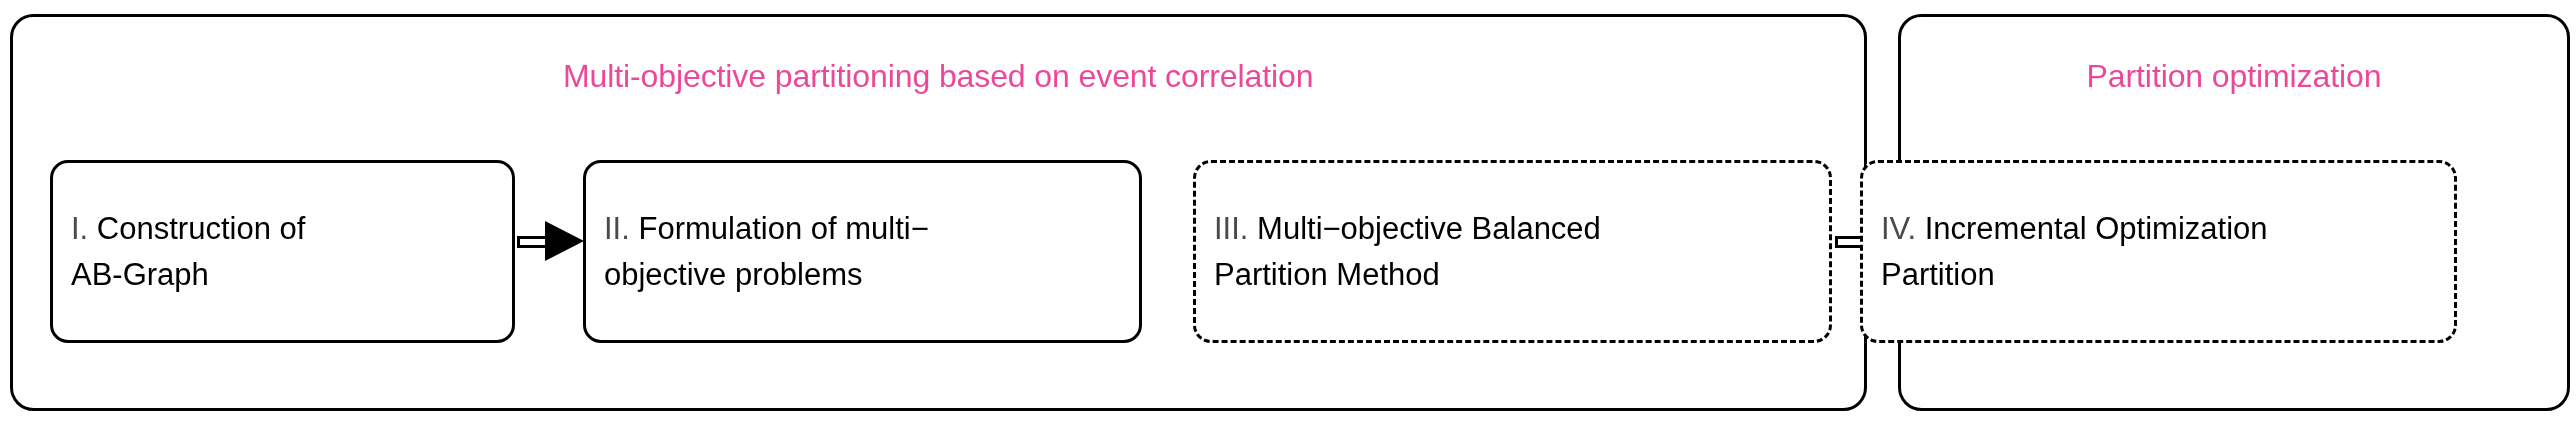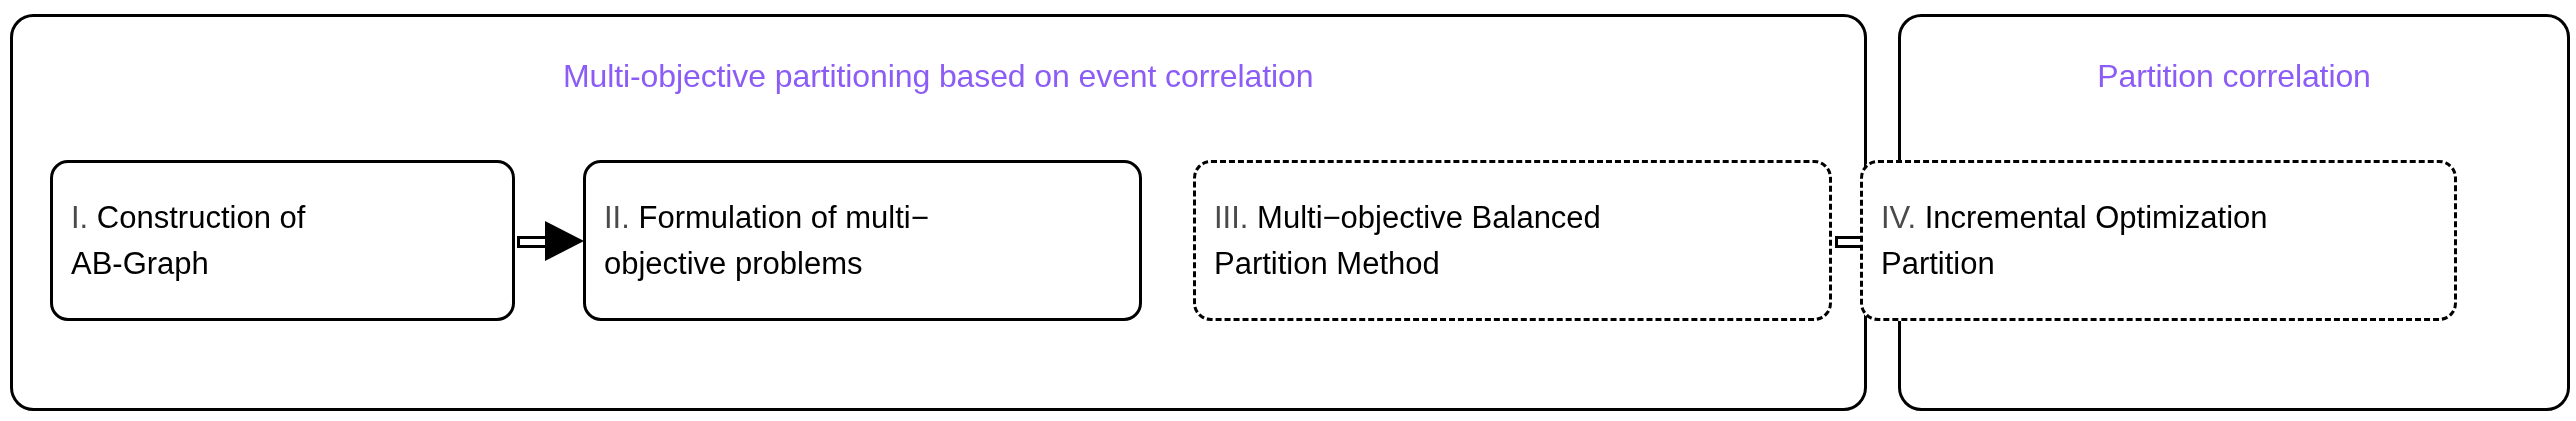--- a/index.html
+++ b/index.html
@@ -30,35 +30,35 @@
   #panel-opt   { left: 1898px; top: 14px; width: 672px;  height: 397px; }
 
   .group-title {
     position: absolute;
     left: 0;
     right: 0;
     top: 43px;
     text-align: center;
     font-size: 32px;
     line-height: 1;
-    color: #8b5cf6;
+    color: #ec4899;
     letter-spacing: -0.1px;
     white-space: nowrap;
   }
 
   
   .step-box {
     position: absolute;
     box-sizing: border-box;
     border-radius: 18px;
     background: #ffffff;
     display: flex;
     align-items: center;
     top: 160px;
-    height: 161px;
+    height: 183px;
   }
   .step-box.solid  { border: 3.4px solid #000000; }
   .step-box.dashed { border: 3.4px dashed #000000; }
 
   #box-1 { left: 50px;   width: 465px; }
   #box-2 { left: 583px;  width: 559px; }
   #box-3 { left: 1193px; width: 639px; }
   #box-4 { left: 1860px; width: 597px; }
 
   .step-text {
@@ -120,21 +120,21 @@
 </head>
 <body>
 
 <div id="canvas">
 
   <div class="group-panel" id="panel-main">
     <div class="group-title">Multi-objective partitioning based on event correlation</div>
   </div>
 
   <div class="group-panel" id="panel-opt">
-    <div class="group-title">Partition correlation</div>
+    <div class="group-title">Partition optimization</div>
   </div>
 
   <div class="step-box solid" id="box-1">
     <div class="step-text">
       <span class="numeral">I.</span><span> Construction of</span><br>
       <span>AB-Graph</span>
     </div>
   </div>
 
   <div class="arrow" id="arrow-1">

